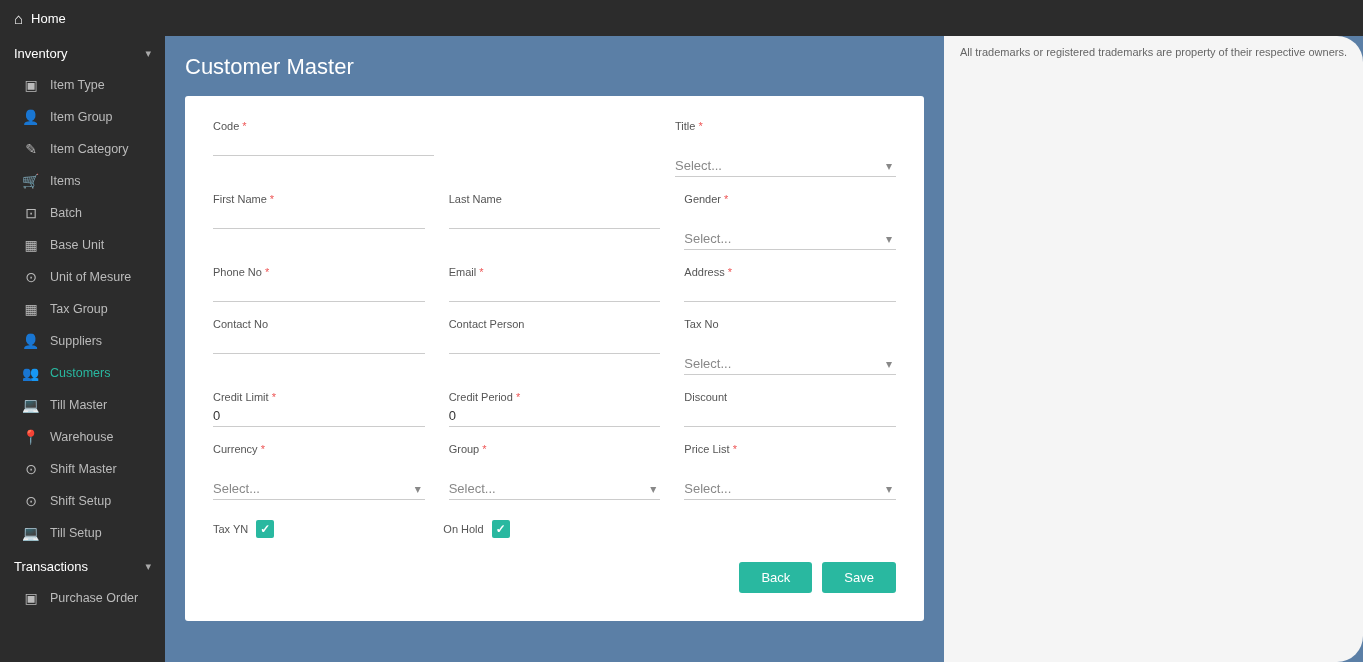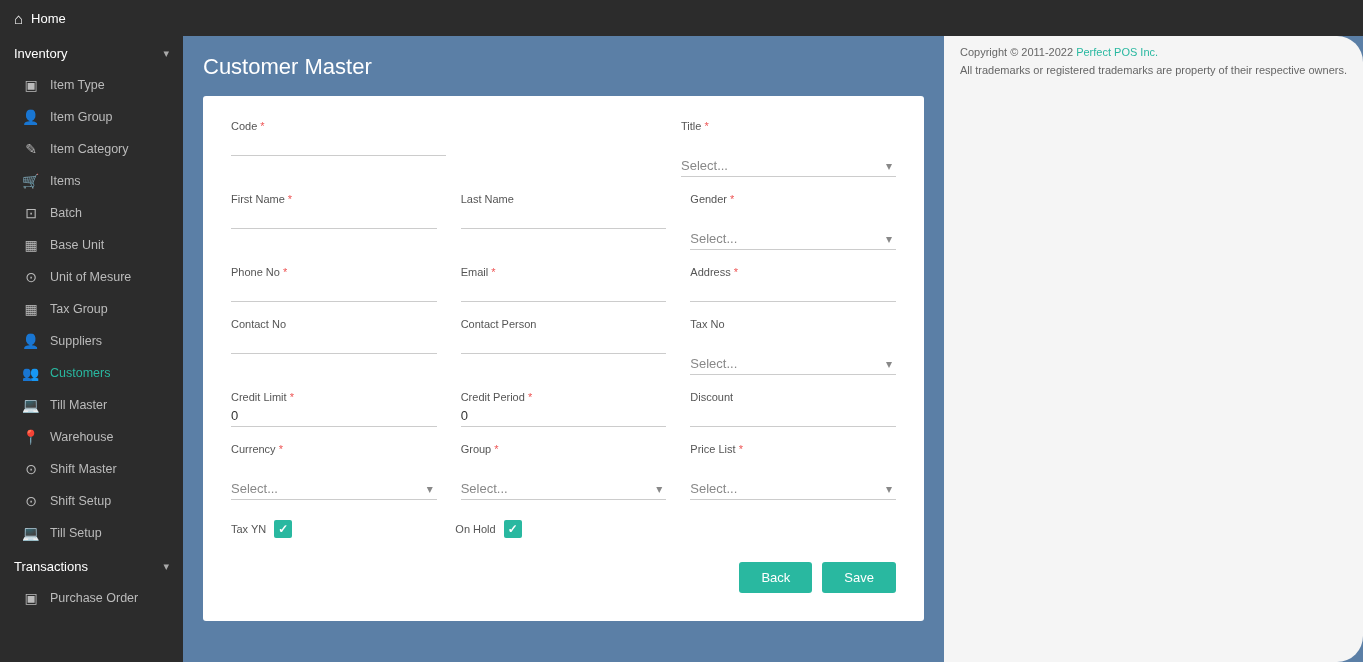--- a/index.html
+++ b/index.html
@@ -17,21 +17,21 @@
       flex-shrink: 0;
     }
     .top-bar .home-icon { color: #fff; font-size: 15px; }
     .top-bar .home-label { font-size: 13px; color: #fff; }
 
     
     .layout { display: flex; flex: 1; overflow: hidden; }
 
     
     .sidebar {
-      width: 183px;
+      width: 165px;
       background: #2c2c2c;
       color: #ccc;
       display: flex;
       flex-direction: column;
       overflow-y: auto;
       flex-shrink: 0;
     }
     .sidebar-section {
       padding: 0;
     }
@@ -465,19 +465,16 @@
         </div>
 
         <div class="form-actions">
           <button class="btn btn-teal">Back</button>
           <button class="btn btn-teal">Save</button>
         </div>
       </div>
     </div>
 
     <div class="footer">
-      <div>
-        <span>Copyright © 2011-2022 </span><a href="#">Perfect POS Inc.</a>
-      </div>
       <div>All trademarks or registered trademarks are property of their respective owners.</div>
     </div>
   </div>
 </div>
 
 </body></html>

